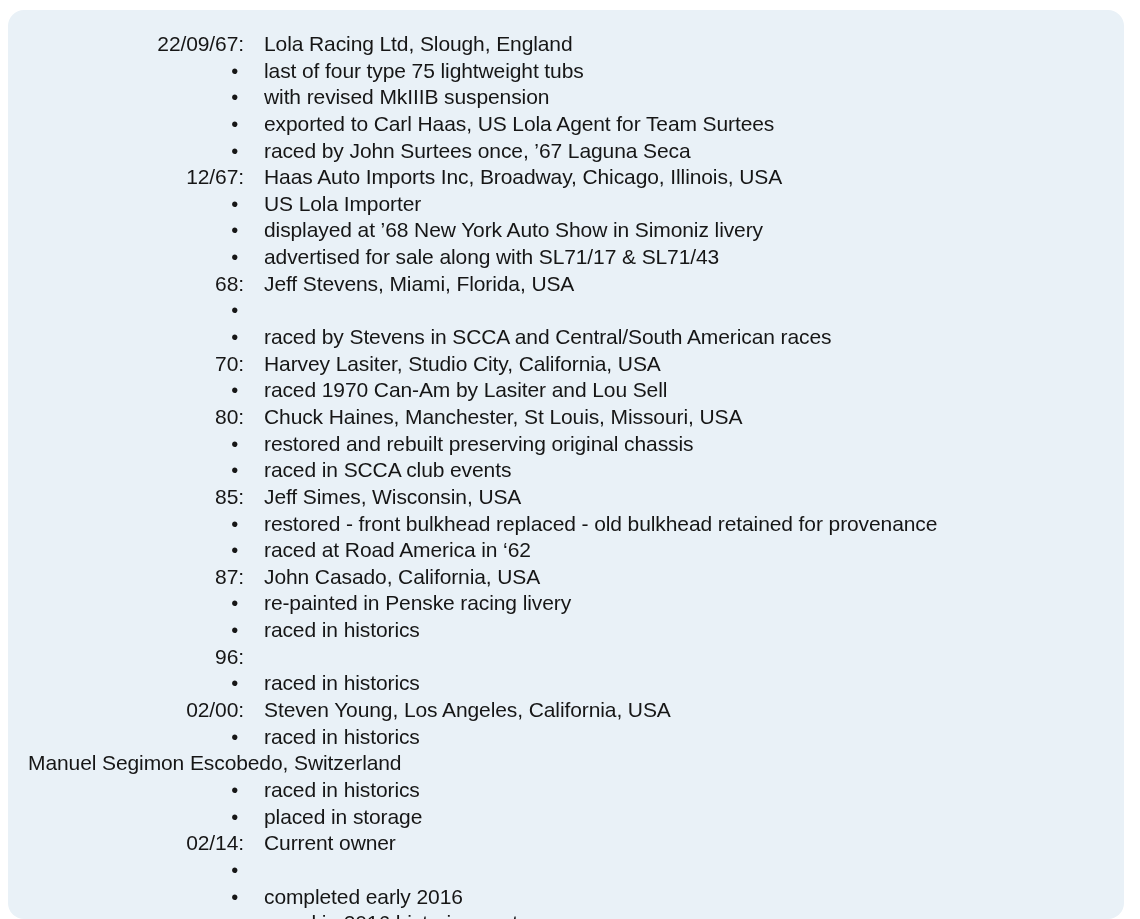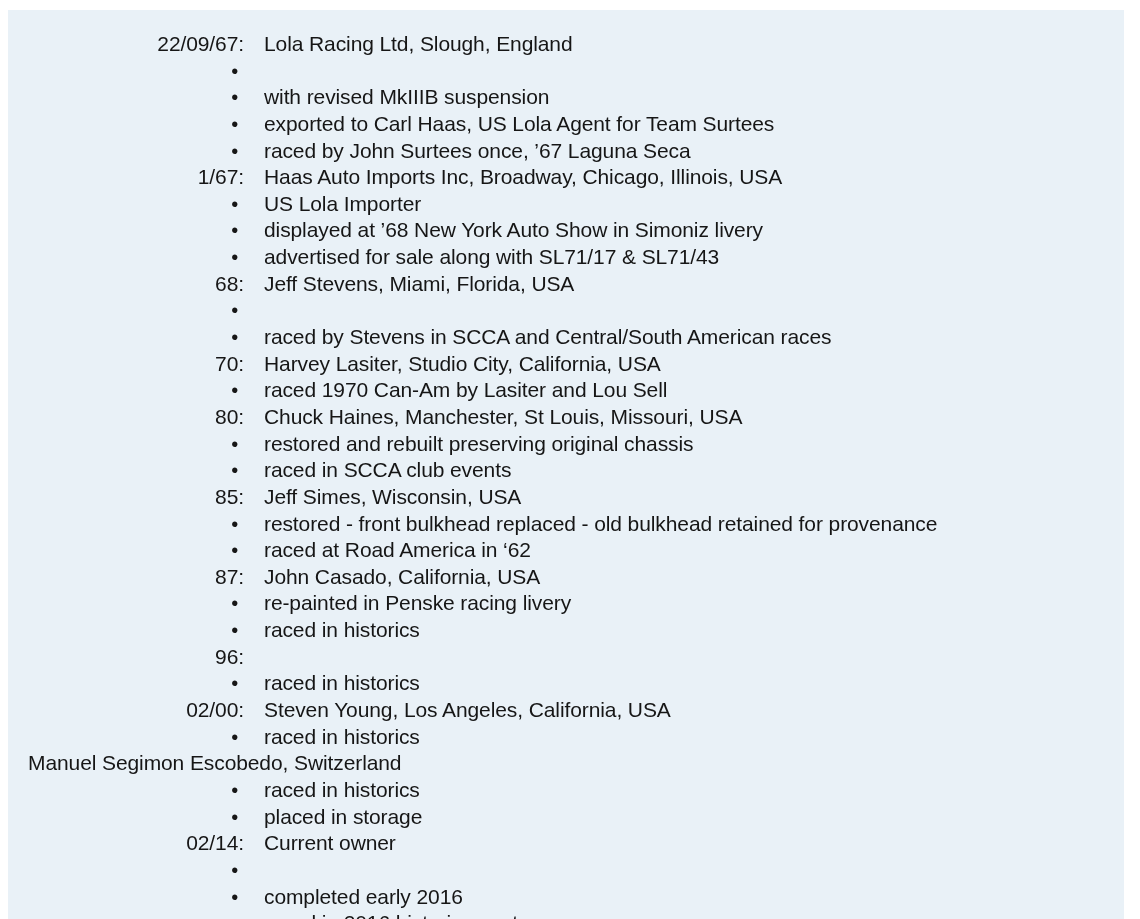--- a/index.html
+++ b/index.html
@@ -41,48 +41,49 @@
   .cell-text {
     margin-left: 20px;
     white-space: pre;
     text-align: center;
   }
 </style>
 </head>
 <body>
 
 <div class="page" style="background: rgb(255, 255, 255); color: rgb(22, 22, 22);">
-  <div class="panel" style="background: rgb(233, 241, 247);">
+  <div class="panel" style="background: rgb(233, 241, 247); border-radius: 16px;">
     <div class="rows" id="rows">
   <div class="row">
     <div class="cell-label">22/09/67:</div>
     <div class="cell-text">Lola Racing Ltd, Slough, England</div>
   </div>
 
   <div class="row">
     <div class="cell-label"><span class="bullet">•</span></div>
+    <div class="cell-text">last of four type 75 lightweight tubs</div>
   </div>
 
   <div class="row">
     <div class="cell-label"><span class="bullet">•</span></div>
     <div class="cell-text">with revised MkIIIB suspension</div>
   </div>
 
   <div class="row">
     <div class="cell-label"><span class="bullet">•</span></div>
     <div class="cell-text">exported to Carl Haas, US Lola Agent for Team Surtees</div>
   </div>
 
   <div class="row">
     <div class="cell-label"><span class="bullet">•</span></div>
     <div class="cell-text">raced by John Surtees once, ’67 Laguna Seca</div>
   </div>
 
   <div class="row">
-    <div class="cell-label">1/67:</div>
+    <div class="cell-label">12/67:</div>
     <div class="cell-text">Haas Auto Imports Inc, Broadway, Chicago, Illinois, USA</div>
   </div>
 
   <div class="row">
     <div class="cell-label"><span class="bullet">•</span></div>
     <div class="cell-text">US Lola Importer</div>
   </div>
 
   <div class="row">
     <div class="cell-label"><span class="bullet">•</span></div>

